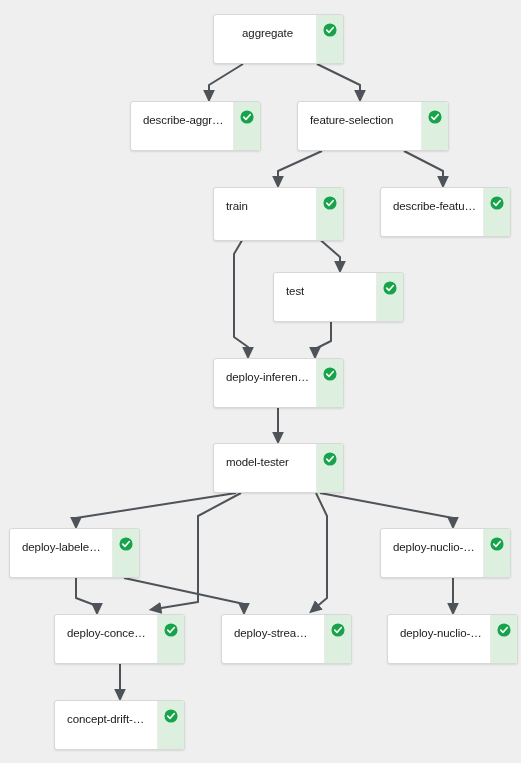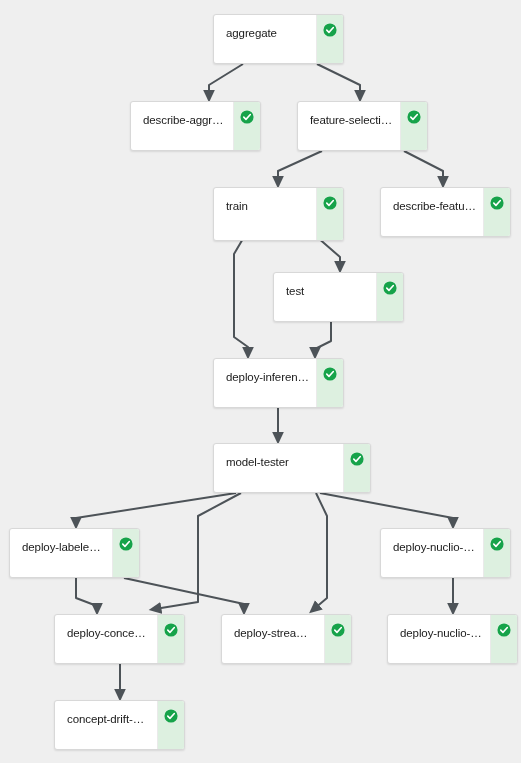--- a/index.html
+++ b/index.html
@@ -96,21 +96,21 @@
         <path d="M 241 493 L 198 516 L 198 602 L 155 609" fill="none" stroke="#4d5358" stroke-width="2" stroke-linejoin="round" stroke-linecap="butt" marker-end="url(#arrowhead)"></path>
         <path d="M 316 493 L 327 516 L 327 598 L 314 609" fill="none" stroke="#4d5358" stroke-width="2" stroke-linejoin="round" stroke-linecap="butt" marker-end="url(#arrowhead)"></path>
         <path d="M 76 578 L 76 598 L 97 606 L 97 609" fill="none" stroke="#4d5358" stroke-width="2" stroke-linejoin="round" stroke-linecap="butt" marker-end="url(#arrowhead)"></path>
         <path d="M 124 578 L 244 604 L 244 609" fill="none" stroke="#4d5358" stroke-width="2" stroke-linejoin="round" stroke-linecap="butt" marker-end="url(#arrowhead)"></path>
         <path d="M 453 578 L 453 609" fill="none" stroke="#4d5358" stroke-width="2" stroke-linejoin="round" stroke-linecap="butt" marker-end="url(#arrowhead)"></path>
         <path d="M 120 664 L 120 695" fill="none" stroke="#4d5358" stroke-width="2" stroke-linejoin="round" stroke-linecap="butt" marker-end="url(#arrowhead)"></path>
       </g>
   </svg>
 
   <div id="nodes-group">
-      <div class="node" style="left: 213px; top: 14px; width: 131px; height: 50px;">
+      <div class="node" style="left: 213px; top: 14px; width: 131px; height: 50px; text-align: center;">
         <div class="node-label">aggregate</div>
         <div class="node-status">
           <span class="check-icon">
             <svg viewBox="0 0 16 16" xmlns="http://www.w3.org/2000/svg">
               <circle cx="8" cy="8" r="7.5" fill="#16a34a"></circle>
               <path d="M4.3 8.2 L6.8 10.7 L11.8 5.2" fill="none" stroke="#ffffff" stroke-width="1.8" stroke-linecap="round" stroke-linejoin="round"></path>
             </svg>
           </span>
         </div>
       </div>
@@ -118,21 +118,21 @@
         <div class="node-label">describe-aggrega…</div>
         <div class="node-status">
           <span class="check-icon">
             <svg viewBox="0 0 16 16" xmlns="http://www.w3.org/2000/svg">
               <circle cx="8" cy="8" r="7.5" fill="#16a34a"></circle>
               <path d="M4.3 8.2 L6.8 10.7 L11.8 5.2" fill="none" stroke="#ffffff" stroke-width="1.8" stroke-linecap="round" stroke-linejoin="round"></path>
             </svg>
           </span>
         </div>
       </div>
-      <div class="node" style="left: 297px; top: 101px; width: 131px; height: 50px;">
+      <div class="node" style="left: 297px; top: 101px; width: 152px; height: 50px;">
         <div class="node-label">feature-selection</div>
         <div class="node-status">
           <span class="check-icon">
             <svg viewBox="0 0 16 16" xmlns="http://www.w3.org/2000/svg">
               <circle cx="8" cy="8" r="7.5" fill="#16a34a"></circle>
               <path d="M4.3 8.2 L6.8 10.7 L11.8 5.2" fill="none" stroke="#ffffff" stroke-width="1.8" stroke-linecap="round" stroke-linejoin="round"></path>
             </svg>
           </span>
         </div>
       </div>
@@ -173,21 +173,21 @@
         <div class="node-label">deploy-inference-…</div>
         <div class="node-status">
           <span class="check-icon">
             <svg viewBox="0 0 16 16" xmlns="http://www.w3.org/2000/svg">
               <circle cx="8" cy="8" r="7.5" fill="#16a34a"></circle>
               <path d="M4.3 8.2 L6.8 10.7 L11.8 5.2" fill="none" stroke="#ffffff" stroke-width="1.8" stroke-linecap="round" stroke-linejoin="round"></path>
             </svg>
           </span>
         </div>
       </div>
-      <div class="node" style="left: 213px; top: 443px; width: 158px; height: 50px;">
+      <div class="node" style="left: 213px; top: 443px; width: 131px; height: 50px;">
         <div class="node-label">model-tester</div>
         <div class="node-status">
           <span class="check-icon">
             <svg viewBox="0 0 16 16" xmlns="http://www.w3.org/2000/svg">
               <circle cx="8" cy="8" r="7.5" fill="#16a34a"></circle>
               <path d="M4.3 8.2 L6.8 10.7 L11.8 5.2" fill="none" stroke="#ffffff" stroke-width="1.8" stroke-linecap="round" stroke-linejoin="round"></path>
             </svg>
           </span>
         </div>
       </div>

